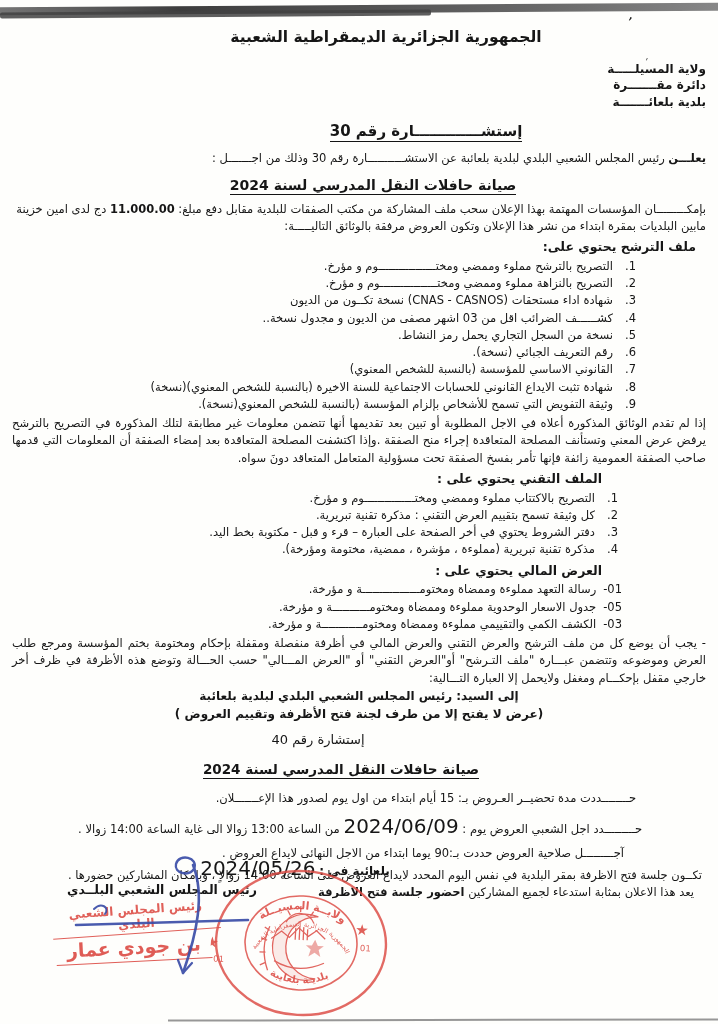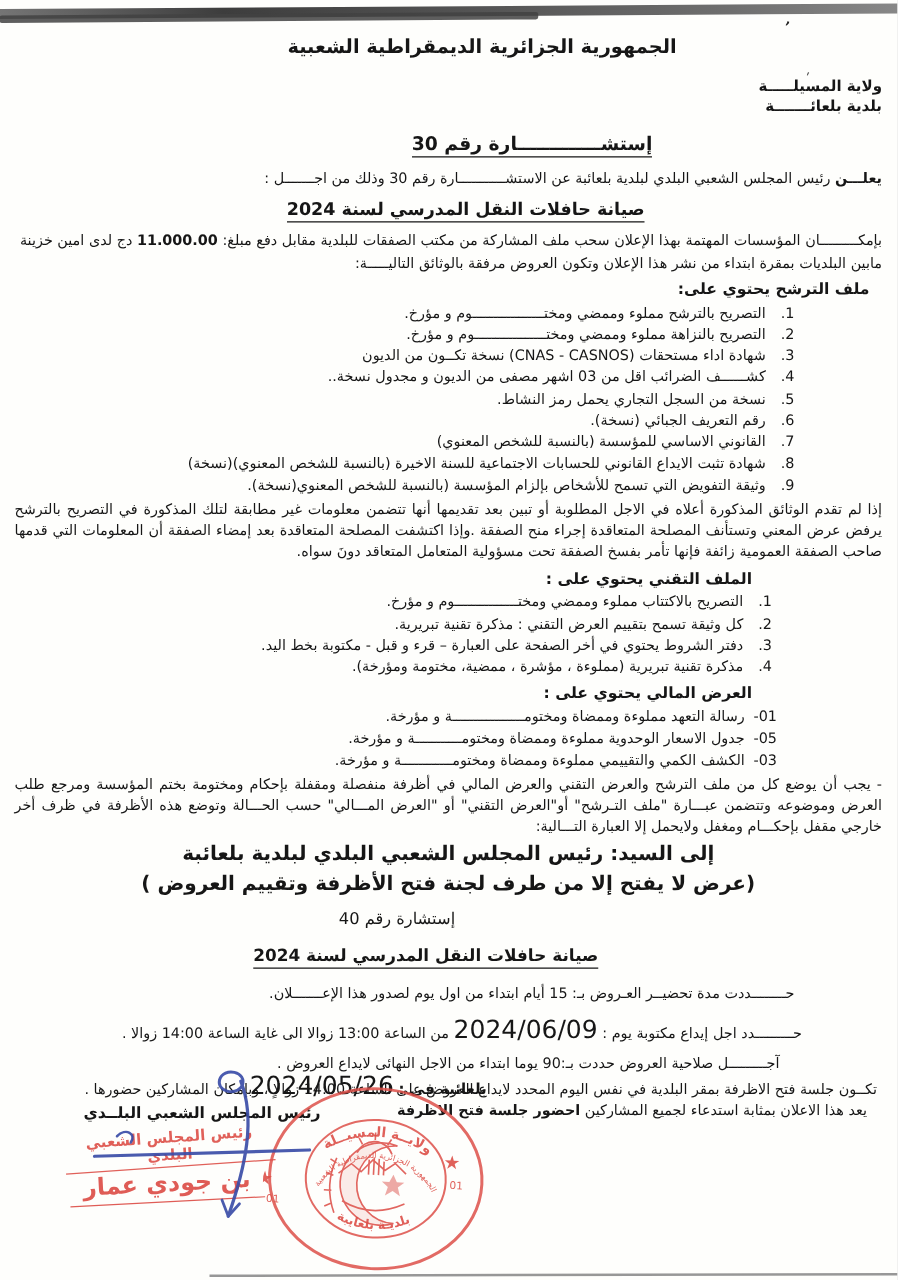--- a/index.html
+++ b/index.html
@@ -34,21 +34,21 @@
   .intro{margin-top:5px;text-align:right;}
   .sec-head{font-weight:700;font-size:12.5px;margin:3px 10px 1px 0;}
   .sec-head.indent{margin-right:104px;}
   .list{margin:0;}
   .li{display:flex;gap:7px;line-height:1.5;}
   .li .n{direction:rtl;min-width:16px;flex:0 0 auto;}
   .list-cand{margin-right:70px;}
   .list-tech{margin-right:88px;}
   .list-fin{margin-right:84px;}
   .para{text-align:justify;margin:2px 0 0 0;}
-  .c-line{text-align:center;font-weight:700;font-size:16px;line-height:1.55;}
+  .c-line{text-align:center;font-weight:700;font-size:12px;line-height:1.55;}
   .c-consult{font-weight:400;font-size:13px;padding-right:82px;margin-top:6px;}
   .c-subject{font-size:13.5px;font-weight:700;padding-right:36px;margin-top:9px;}
   .dl{margin-top:2px;}
   .dl-prep{margin:10px 70px 0 0;}
   .dl-deposit{margin:4px 64px 0 0;}
   .dl-validity{margin:4px 82px 0 0;}
   .dl-open{margin:4px 4px 0 0;}
   .dl-invite{margin:0 12px 0 0;}
   .big-date{font-size:20px;letter-spacing:.5px;}
 
@@ -75,20 +75,21 @@
   <div class="scan-bottom"></div>
   <span class="speck-a">’</span>
   <span class="speck-b">ˏ</span>
 
   <div class="content">
 
     <div class="republic">الجمهورية الجزائرية  الديمقراطية الشعبية</div>
 
     <div class="authority">
       <div>ولاية المسيلـــــة</div>
+      <div>دائرة مقـــــــرة</div>
       <div>بلدية بلعائـــــــة</div>
     </div>
 
     <div class="consult-head">
       <span class="u">إستشـــــــــــــارة رقم 30</span>
     </div>
 
     <div class="announce">
       <span class="bold">يعلـــن</span>
       <span>رئيس المجلس الشعبي البلدي  لبلدية بلعائبة عن الاستشـــــــــــارة رقم 30 وذلك من اجـــــــل :</span>
@@ -186,21 +187,21 @@
 
     <div class="c-line">إلى السيد: رئيس المجلس الشعبي البلدي لبلدية بلعائبة</div>
     <div class="c-line">(عرض لا يفتح إلا من طرف لجنة فتح الأظرفة وتقييم العروض )</div>
     <div class="c-line c-consult">إستشارة رقم 40</div>
     <div class="c-line c-subject">
       <span class="u">صيانة حافلات النقل المدرسي لسنة 2024</span>
     </div>
 
     <div class="dl dl-prep">حــــــــددت مدة تحضيــر العـروض بـ: 15 أيام  ابتداء من اول يوم لصدور هذا الإعـــــــلان.</div>
     <div class="dl dl-deposit">
-      <span>حـــــــــدد اجل إيداع مكتوبة يوم :</span>
+      <span>حـــــــــدد اجل الشعبي العروض يوم :</span>
       <span class="big-date">2024/06/09</span>
       <span>من الساعة 13:00 زوالا الى غاية الساعة 14:00 زوالا .</span>
     </div>
     <div class="dl dl-validity">آجـــــــــل صلاحية العروض حددت بـ:90 يوما ابتداء من الاجل النهائى لايداع العروض .</div>
     <div class="dl dl-open">تكــون جلسة فتح الاظرفة بمقر البلدية في نفس اليوم المحدد لايداع العروض على الساعة 14:00 زوالاٍ ، وبإمكان المشاركين حضورها .</div>
     <div class="dl dl-invite">
       <span>يعد هذا الاعلان بمثابة استدعاء لجميع المشاركين</span>
       <span class="bold">احضور جلسة فتح الاظرفة</span>
     </div>
   </div>

